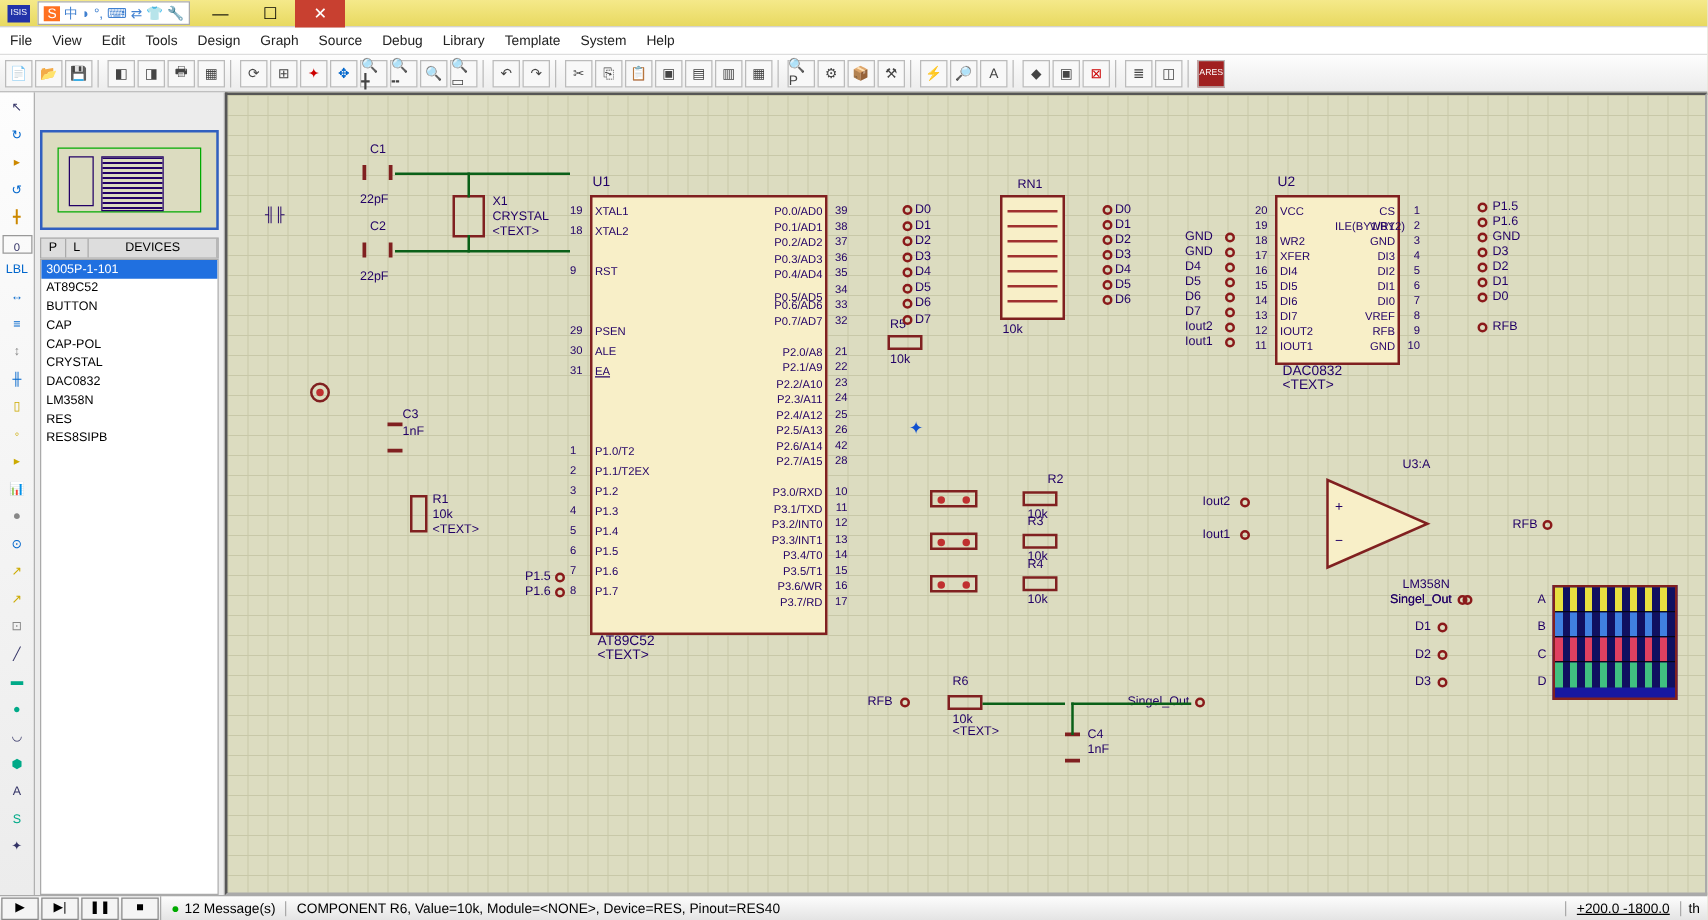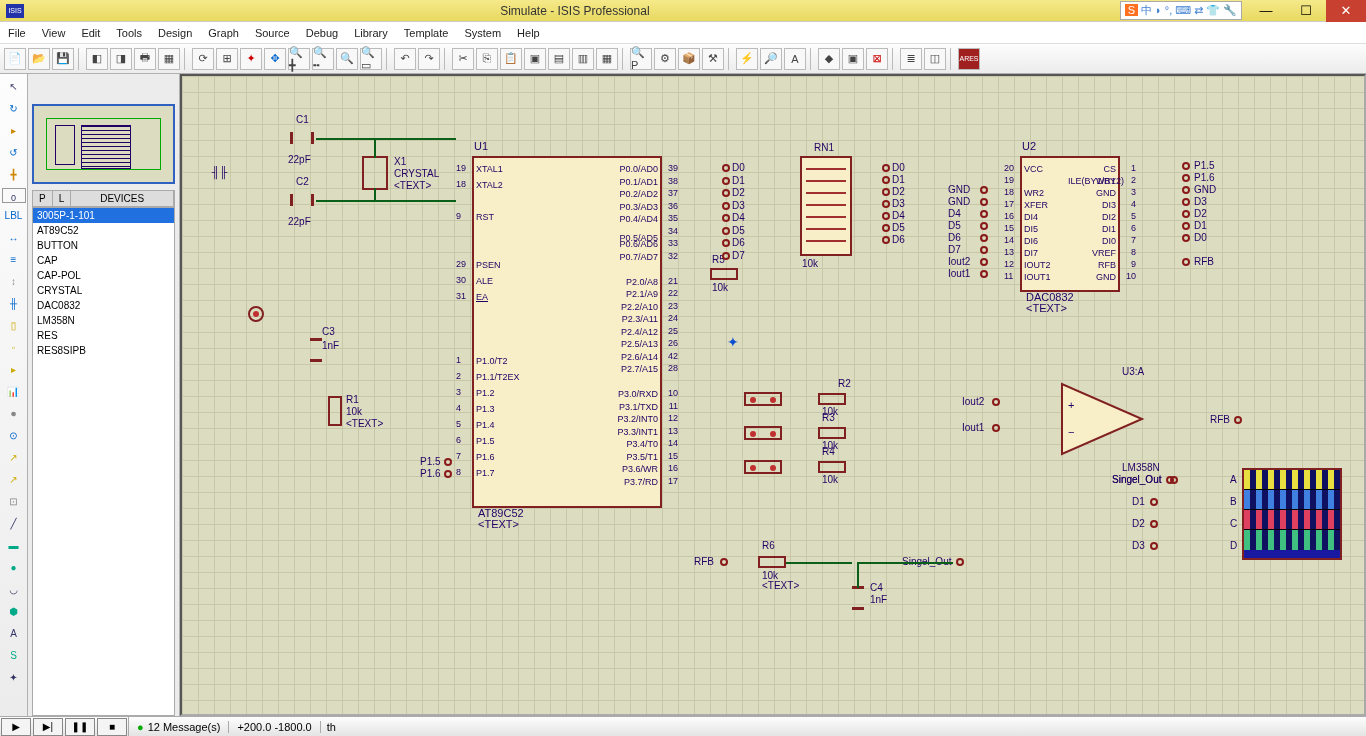--- a/index.html
+++ b/index.html
@@ -48,21 +48,20 @@
 .rn { position:absolute; background:#f8efc8; border:2px solid #802020; }
 .rnl { position:absolute; left:4px; right:4px; height:2px; background:#a03030; }
 .opamp { position:absolute; }
 .portdot{ width:8px; height:8px; border:2px solid #8a1a1a; border-radius:50%; background:transparent; position:absolute;}
 </style>
 </head>
 <body>
 
 <div class="titlebar">
   <div class="icon">ISIS</div>
-  <div class="title">Simulate - ISIS Professional</div>
   <div class="ime"><span style="background:#ff7020;color:#fff;padding:0 3px;margin-right:3px;">S</span><span>中 ◗ °, ⌨ ⇄ 👕 🔧</span></div>
   <div class="winbtns">
     <div>—</div>
     <div>☐</div>
     <div class="close">✕</div>
   </div>
 </div>
 
 <div class="menubar" id="menubar">
     <span>File</span>
@@ -534,15 +533,16 @@
   <div class="simbtns">
     <div>▶</div>
     <div>▶|</div>
     <div>❚❚</div>
     <div>■</div>
   </div>
   <div style="padding:0 8px;display:flex;align-items:center;gap:4px;">
     <span style="color:#0a0;">●</span>
       <span>12 Message(s)</span>
   </div>
-  <div style="padding:0 8px;border-left:1px solid #aaa;">+200.0   -1800.0</div>
+  <div style="flex:1;padding:0 8px;border-left:1px solid #aaa;">COMPONENT R6, Value=10k, Module=&lt;NONE&gt;, Device=RES, Pinout=RES40</div>
+  <div style="padding:0 8px;border-left:1px solid #aaa;text-decoration:underline;">+200.0   -1800.0</div>
   <div style="padding:0 6px;border-left:1px solid #aaa;">th</div>
 </div>
 
 </body></html>

